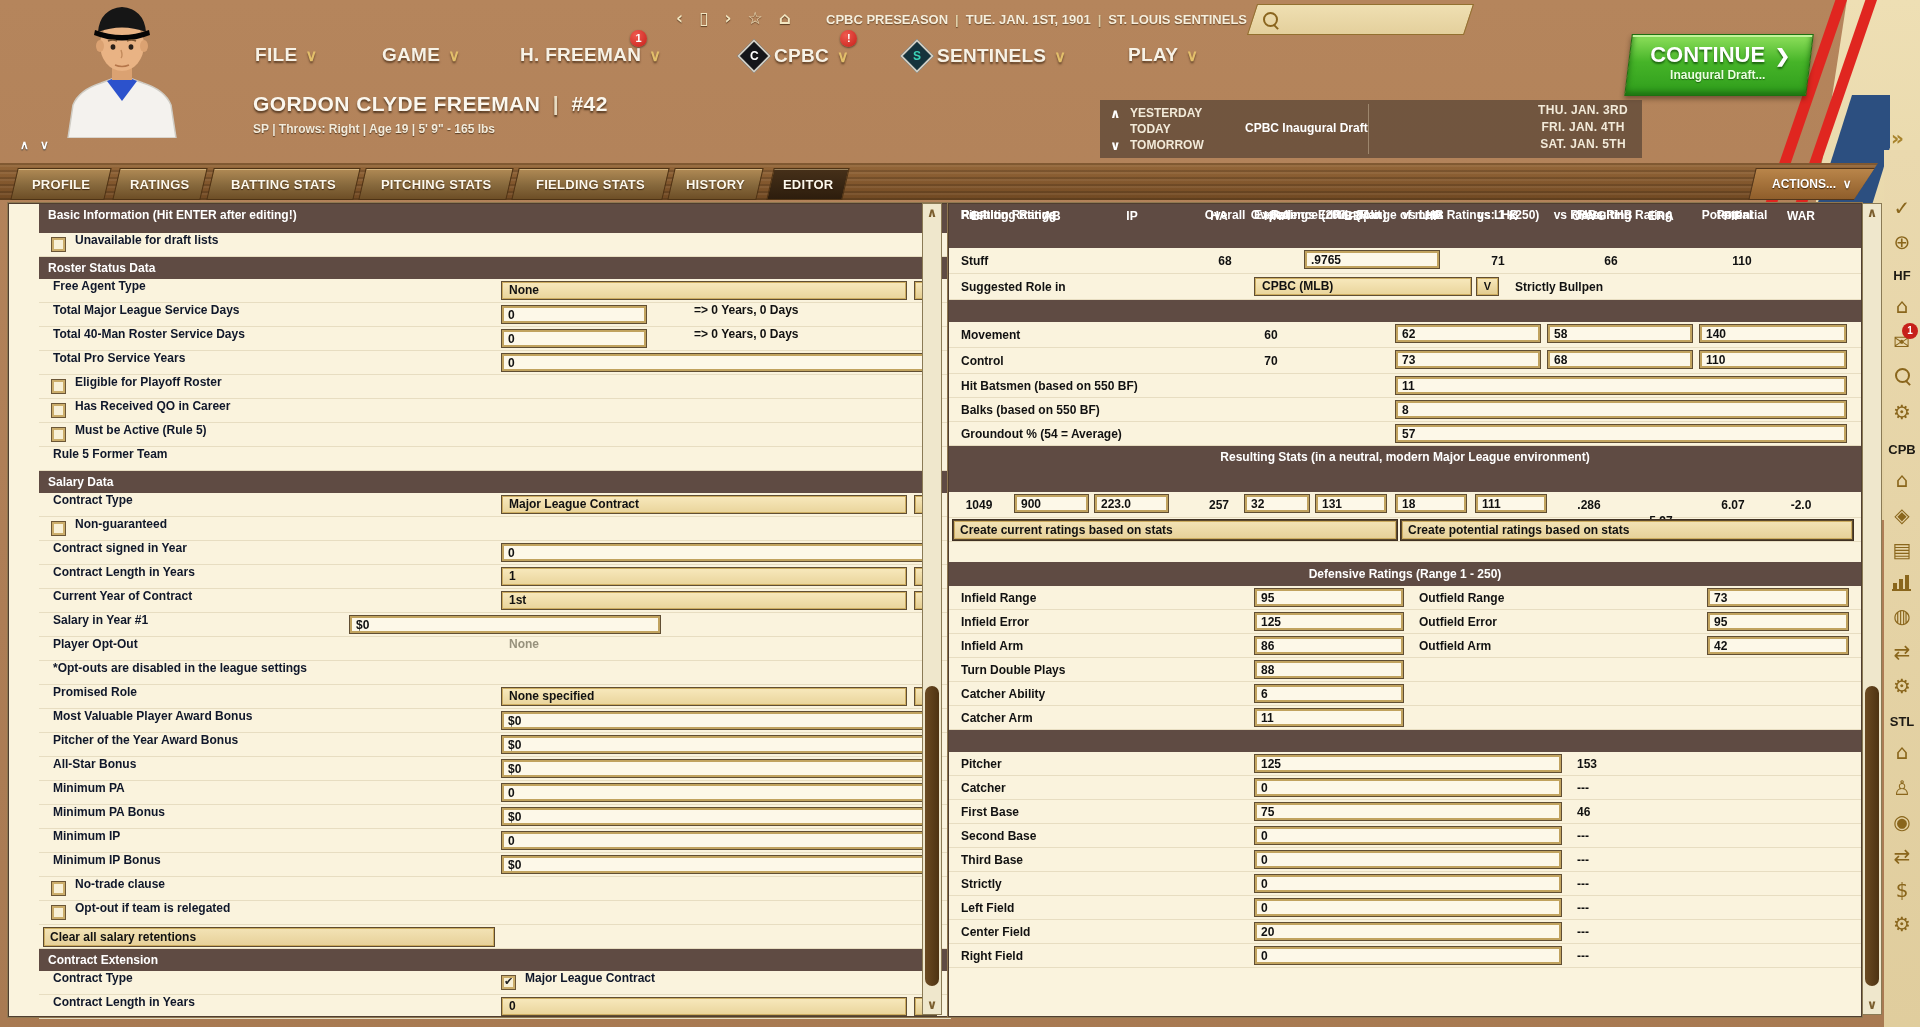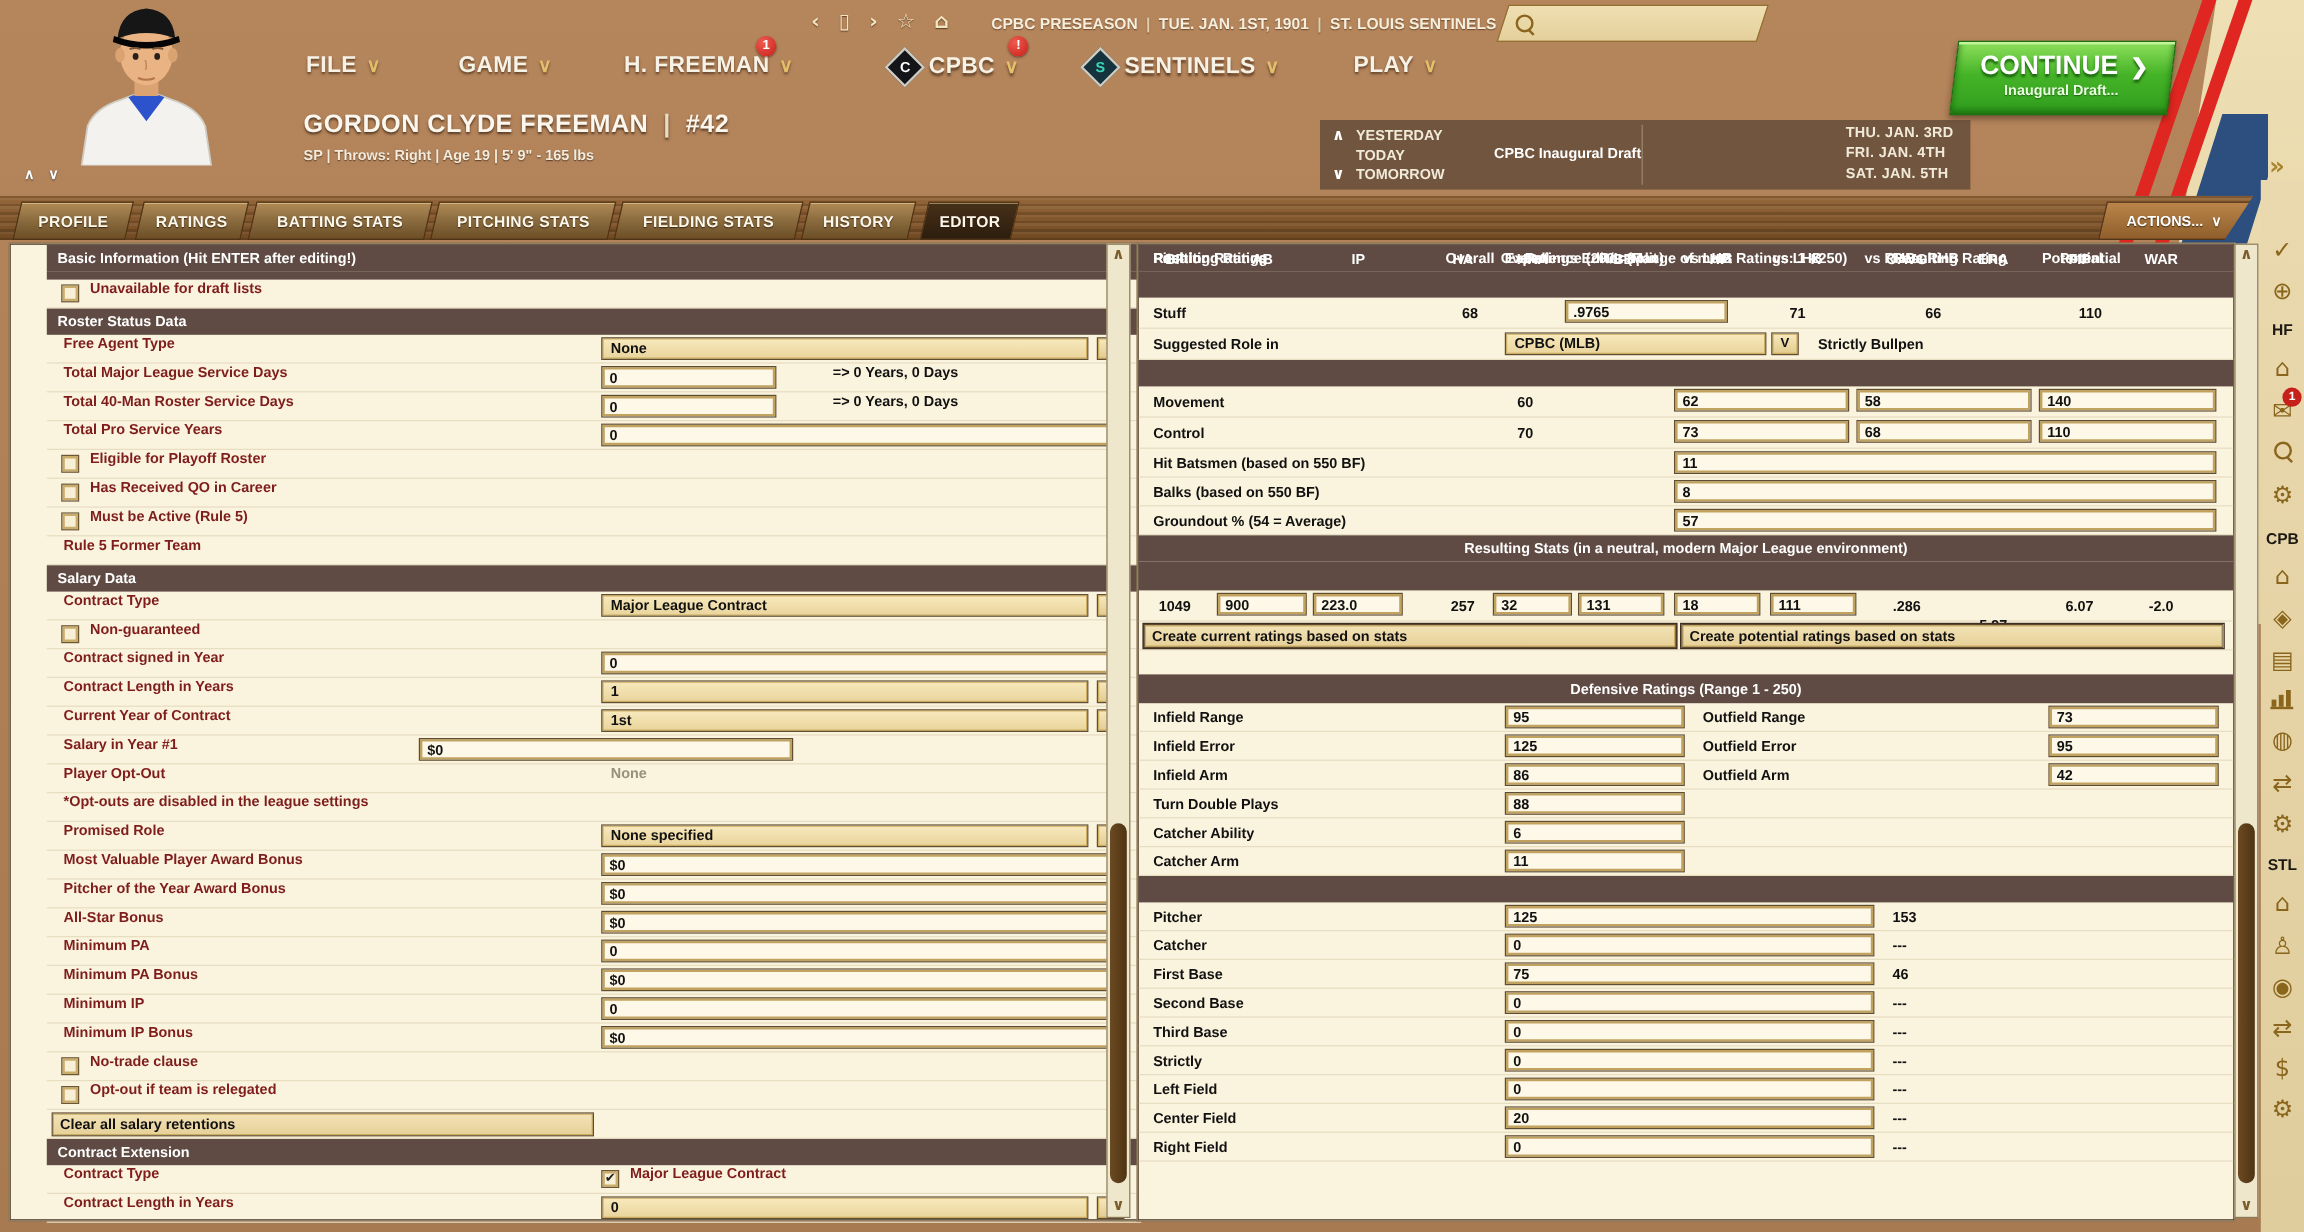--- a/index.html
+++ b/index.html
@@ -41,42 +41,42 @@
   .contbtn .l1{font:bold 22px "Liberation Sans",sans-serif;color:#fff;text-shadow:0 2px 2px #1c6410;margin-top:7px;transform:skewX(7deg);}
   .contbtn .l1 .chev{font-size:18px;margin-left:10px;}
   .contbtn .l2{font:bold 12px "Liberation Sans",sans-serif;color:#eaffe0;text-shadow:0 1px 1px #1c6410;transform:skewX(7deg);}
   .schedule{position:absolute;left:1100px;top:100px;width:542px;height:58px;background:rgba(88,68,52,.72);display:flex;}
   .schedule .arrs{width:30px;position:relative;}
   .schedule .arrs div{position:absolute;left:10px;color:#fff;font:bold 13px "DejaVu Sans",sans-serif;cursor:pointer;}
   .schedule .labels{width:115px;position:relative;}
   .schedule .labels div,.schedule .event,.schedule .dates div{font:bold 12px "Liberation Sans",sans-serif;color:#f2ead9;}
   .schedule .labels div{position:absolute;left:0;}
   .schedule .event{position:absolute;left:145px;top:21px;color:#fff;}
-  .schedule .dates{position:absolute;right:14px;top:0;text-align:left;}
+  .schedule .dates{position:absolute;right:14px;top:0;text-align:center;}
   .schedule .dates div{margin-top:3px;letter-spacing:.3px;}
   .sched-div{position:absolute;left:268px;top:4px;width:1px;height:50px;background:rgba(240,225,195,.35);}
   
   .tabbar{position:absolute;left:0;top:163px;width:1878px;height:37px;
     background:linear-gradient(#96683a,#7c5229 70%,#6f4822);clip-path:polygon(0 0,100% 0,98.7% 100%,0 100%);}
   .tabbar .grain{position:absolute;inset:0;background:repeating-linear-gradient(180deg,rgba(0,0,0,.14) 0 2px,rgba(255,255,255,.05) 2px 4px,transparent 4px 7px);}
   .tab{position:absolute;top:5px;height:30px;transform:skewX(-13deg);background:linear-gradient(#b08a55,#86683c 55%,#6d4e26);
     border:1px solid #4e3315;box-shadow:inset 0 1px 0 rgba(255,230,180,.45);cursor:pointer;display:flex;align-items:center;justify-content:center;}
   .tab span{transform:skewX(13deg);font:bold 13px "Liberation Sans",sans-serif;color:#fdf8ec;text-shadow:0 1px 1px rgba(40,20,5,.8);white-space:nowrap;letter-spacing:.3px;}
   .tab.active{background:linear-gradient(#4a3categories520,#33210f);background:linear-gradient(#463019,#2d1d0d);}
   .actbtn{position:absolute;top:5px;left:1752px;width:118px;height:30px;transform:skewX(-13deg);
     background:linear-gradient(#b9854a,#8f5e2b);border:1px solid #53361a;cursor:pointer;display:flex;align-items:center;justify-content:center;}
   .actbtn span{transform:skewX(13deg);font:bold 12px "Liberation Sans",sans-serif;color:#fff;text-shadow:0 1px 1px #3d2408;}
   
   .panel{position:absolute;top:203px;height:812px;background:#faf3dd;border:1px solid #4f3e30;box-shadow:0 0 0 1px #8f7750;}
   .panel.leftp{left:8px;width:912px;padding-left:30px;}
   .panel.rightp{left:948px;width:912px;}
   .sect{height:22px;background:#5f4b43;color:#fff;font:bold 12px "Liberation Sans",sans-serif;line-height:22px;padding-left:9px;box-sizing:border-box;}
   .sect.center{text-align:center;padding-left:0;}
   .lrow{position:relative;height:24px;border-bottom:1px solid #e7ddc1;box-sizing:border-box;}
-  .lrow .lab{position:absolute;left:14px;top:0;line-height:24px;font:bold 12px "Liberation Sans",sans-serif;color:#7f1d1d;white-space:nowrap;}
+  .lrow .lab{position:absolute;left:14px;top:0;line-height:24px;font:bold 12px "Liberation Sans",sans-serif;color:#0f172a;white-space:nowrap;}
   .ibox{position:absolute;top:2px;height:19px;background:#fdf8e8;border:1px solid #604e33;box-shadow:inset 0 0 0 2px #c1a35f;
     font:bold 12px "Liberation Sans",sans-serif;color:#111;padding:0 6px;box-sizing:border-box;line-height:17px;white-space:nowrap;overflow:hidden;}
   input.ibox{outline:none;}
   .dfield{position:absolute;top:2px;height:19px;background:linear-gradient(#f8e9bd,#e9d49b);border:1px solid #604e33;
     box-shadow:inset 0 0 0 1px #cdad61;font:bold 12px "Liberation Sans",sans-serif;line-height:17px;padding:0 7px;box-sizing:border-box;cursor:pointer;white-space:nowrap;overflow:hidden;}
   .vbtn{position:absolute;top:2px;width:23px;height:19px;background:linear-gradient(#f8e9bd,#e2cb8e);border:1px solid #604e33;
     box-shadow:inset 0 0 0 1px #cdad61;font:bold 11px "Liberation Sans",sans-serif;text-align:center;line-height:17px;box-sizing:border-box;cursor:pointer;}
   .cbx{position:absolute;left:12px;top:4px;width:15px;height:15px;background:#f8f0d6;border:1px solid #6b5636;
     box-shadow:inset 0 0 0 2px #cbad6b;box-sizing:border-box;cursor:pointer;font:bold 11px "DejaVu Sans",sans-serif;line-height:12px;text-align:center;color:#222;}
   .suffix{position:absolute;left:655px;top:0;line-height:24px;font:bold 12px "Liberation Sans",sans-serif;}

